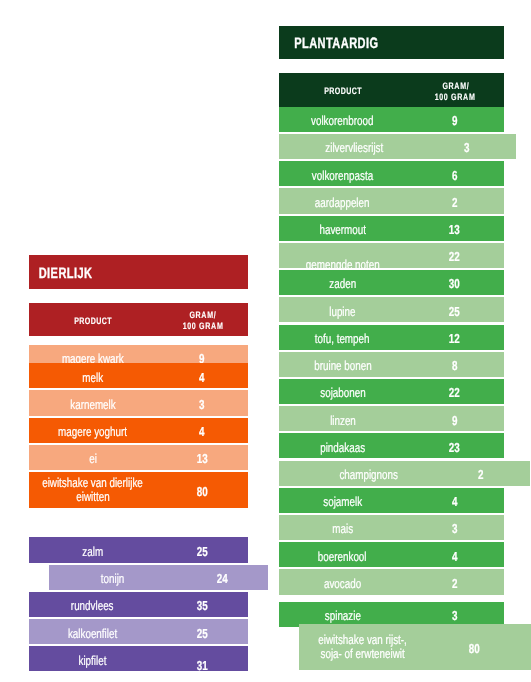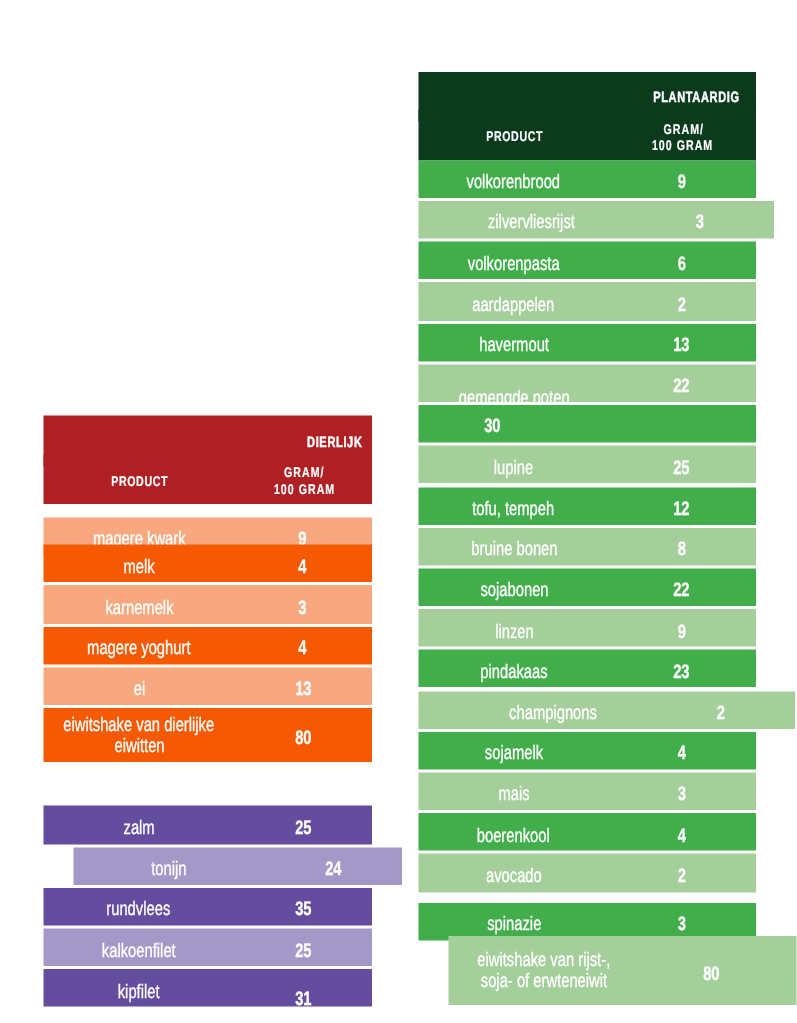--- a/index.html
+++ b/index.html
@@ -6,24 +6,23 @@
   html, body { margin:0; padding:0; background:#ffffff; }
   body {
     width:531px; height:682px; position:relative; overflow:hidden;
     font-family:"Liberation Sans", sans-serif;
     -webkit-font-smoothing:antialiased;
     text-rendering:geometricPrecision;
   }
   .block { position:absolute; }
 
   .banner{
-    display:flex; align-items:center; justify-content:flex-end;
-    color:#fff; font-weight:bold; font-size:10px;
+    display:flex; align-items:center; justify-content:flex-start;
+    color:#fff; font-weight:bold; font-size:15px;
     letter-spacing:0.6px;
-    margin-top:22px;
   }
   .banner span{ display:block; transform:scaleX(0.735); position:relative; top:1.4px; left:-0.1px;
     -webkit-text-stroke:0.35px #fff; }
 
   .table{ position:absolute; }
   .row{ position:absolute; left:0; display:flex; }
   .cprod, .cval{
     display:flex; align-items:center; justify-content:center;
     text-align:center; color:#fff; box-sizing:border-box;
     white-space:nowrap;
@@ -107,20 +106,23 @@
   <div class="row" style="top:169.95px;width:225.0px;height:25.12px;background:#A4CE9A;">
     <div class="cprod" style="width:126.3px;height:41px;">
       <span class="sc">gemengde noten</span>
     </div>
     <div class="cval" style="width:98.7px;height:25.12px;">
       <span class="sc">22</span>
     </div>
   </div>
 
   <div class="row" style="top:197.17px;width:225.0px;height:25.12px;background:#42AE4B;">
+    <div class="cprod" style="width:126.3px;height:25.12px;">
+      <span class="sc">zaden</span>
+    </div>
     <div class="cval" style="width:98.7px;height:25.12px;">
       <span class="sc">30</span>
     </div>
   </div>
 
   <div class="row" style="top:224.39px;width:225.0px;height:25.12px;background:#A4CE9A;">
     <div class="cprod" style="width:126.3px;height:25.12px;">
       <span class="sc">lupine</span>
     </div>
     <div class="cval" style="width:98.7px;height:25.12px;">

